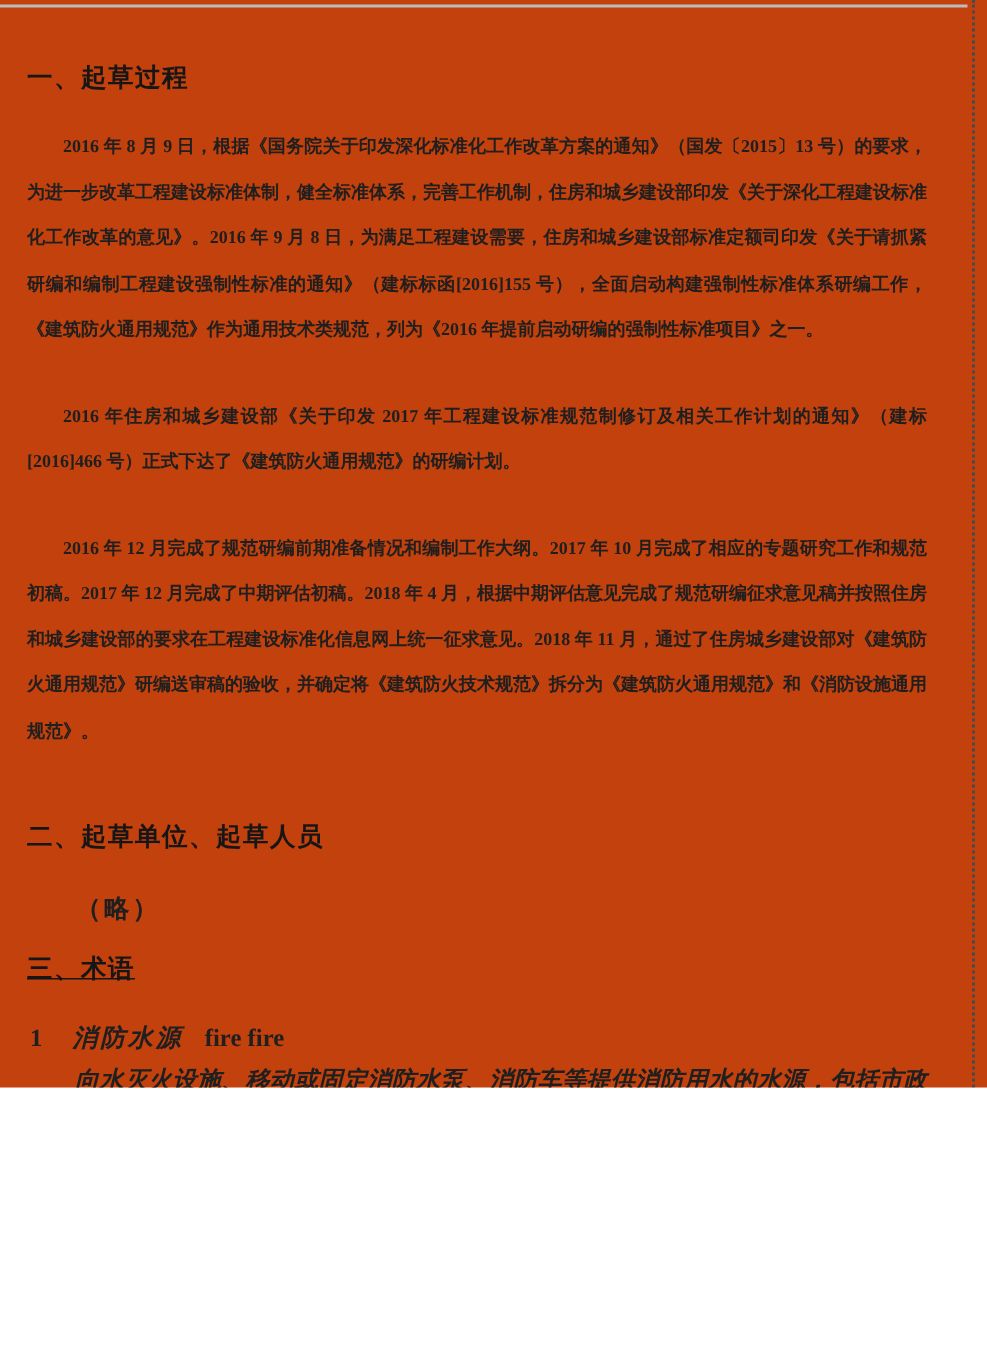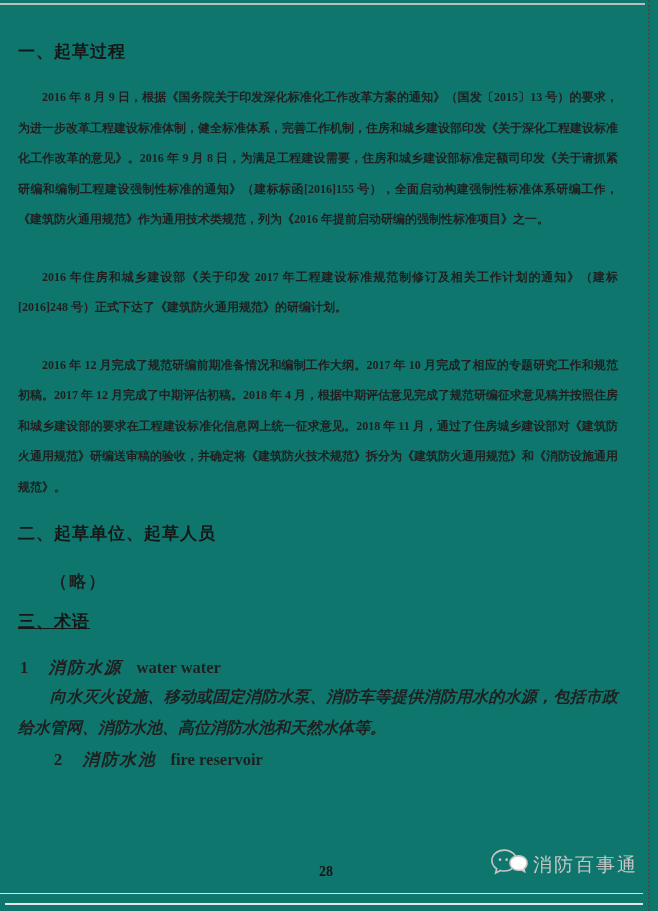--- a/index.html
+++ b/index.html
@@ -4,43 +4,43 @@
 <style>
   html, body { margin: 0; padding: 0; }
   body {
     width: 658px; height: 911px;
     background: #ffffff;
     font-family: "Liberation Serif", "DejaVu Serif", serif;
     color: #1f1f1f;
   }
   .page {
     position: relative;
-    width: 658px; height: 911px;
-    background: #0f766e;
+    width: 658px; height: 725px;
+    background: #c2410c;
     overflow: hidden;
   }
   .top-rule {
     position: absolute; top: 3px; left: 0; width: 645px; height: 2px;
     background: #bdbdbd;
   }
   .edge-dotted {
     position: absolute; top: 0; bottom: 0; left: 648px; width: 0;
     border-left: 2px dotted #4a4a4a;
   }
   .content {
     position: absolute; top: 0; left: 0;
     box-sizing: border-box;
     width: 642px;
     padding: 40px 24px 0 18px;
   }
   h2 {
     font-size: 17px; font-weight: 700; letter-spacing: 1px;
     margin: 0; line-height: 24px; color: #161616;
   }
-  h2.s2 { margin-top: 20px; }
+  h2.s2 { margin-top: 44px; }
   h2.s3 { margin-top: 16px; text-decoration: underline; }
   p.body {
     font-size: 12px; line-height: 30.5px; font-weight: 600;
     text-align: justify; text-indent: 2em;
     margin: 27px 0 0 0;
   }
   p.first-para { margin-top: 18px; }
   .note {
     font-size: 17px; font-weight: 700; letter-spacing: 2px;
     margin: 24px 0 0 0; padding-left: 1.9em; line-height: 24px;
@@ -80,32 +80,32 @@
 <div class="page">
 
   <div class="top-rule"></div>
   <div class="edge-dotted"></div>
 
   <div class="content">
 
     <h2 class="s1">一、起草过程</h2>
 
     <p class="body first-para">2016 年 8 月 9 日，根据《国务院关于印发深化标准化工作改革方案的通知》（国发〔2015〕13 号）的要求，为进一步改革工程建设标准体制，健全标准体系，完善工作机制，住房和城乡建设部印发《关于深化工程建设标准化工作改革的意见》。2016 年 9 月 8 日，为满足工程建设需要，住房和城乡建设部标准定额司印发《关于请抓紧研编和编制工程建设强制性标准的通知》（建标标函[2016]155 号），全面启动构建强制性标准体系研编工作，《建筑防火通用规范》作为通用技术类规范，列为《2016 年提前启动研编的强制性标准项目》之一。</p>
-    <p class="body">2016 年住房和城乡建设部《关于印发 2017 年工程建设标准规范制修订及相关工作计划的通知》（建标[2016]248 号）正式下达了《建筑防火通用规范》的研编计划。</p>
+    <p class="body">2016 年住房和城乡建设部《关于印发 2017 年工程建设标准规范制修订及相关工作计划的通知》（建标[2016]466 号）正式下达了《建筑防火通用规范》的研编计划。</p>
     <p class="body">2016 年 12 月完成了规范研编前期准备情况和编制工作大纲。2017 年 10 月完成了相应的专题研究工作和规范初稿。2017 年 12 月完成了中期评估初稿。2018 年 4 月，根据中期评估意见完成了规范研编征求意见稿并按照住房和城乡建设部的要求在工程建设标准化信息网上统一征求意见。2018 年 11 月，通过了住房城乡建设部对《建筑防火通用规范》研编送审稿的验收，并确定将《建筑防火技术规范》拆分为《建筑防火通用规范》和《消防设施通用规范》。</p>
 
     <h2 class="s2">二、起草单位、起草人员</h2>
     <p class="note">（略）</p>
 
     <h2 class="s3">三、术语</h2>
 
     <div class="term">
       <span class="t-num">1</span>
       <span class="t-zh">消防水源</span>
-      <span class="t-en">water water</span>
+      <span class="t-en">fire fire</span>
     </div>
     <p class="definition">向水灭火设施、移动或固定消防水泵、消防车等提供消防用水的水源，包括市政给水管网、消防水池、高位消防水池和天然水体等。</p>
 
     <div class="term term2">
       <span class="t-num">2</span>
       <span class="t-zh">消防水池</span>
       <span class="t-en">fire reservoir</span>
     </div>
 
   </div>

